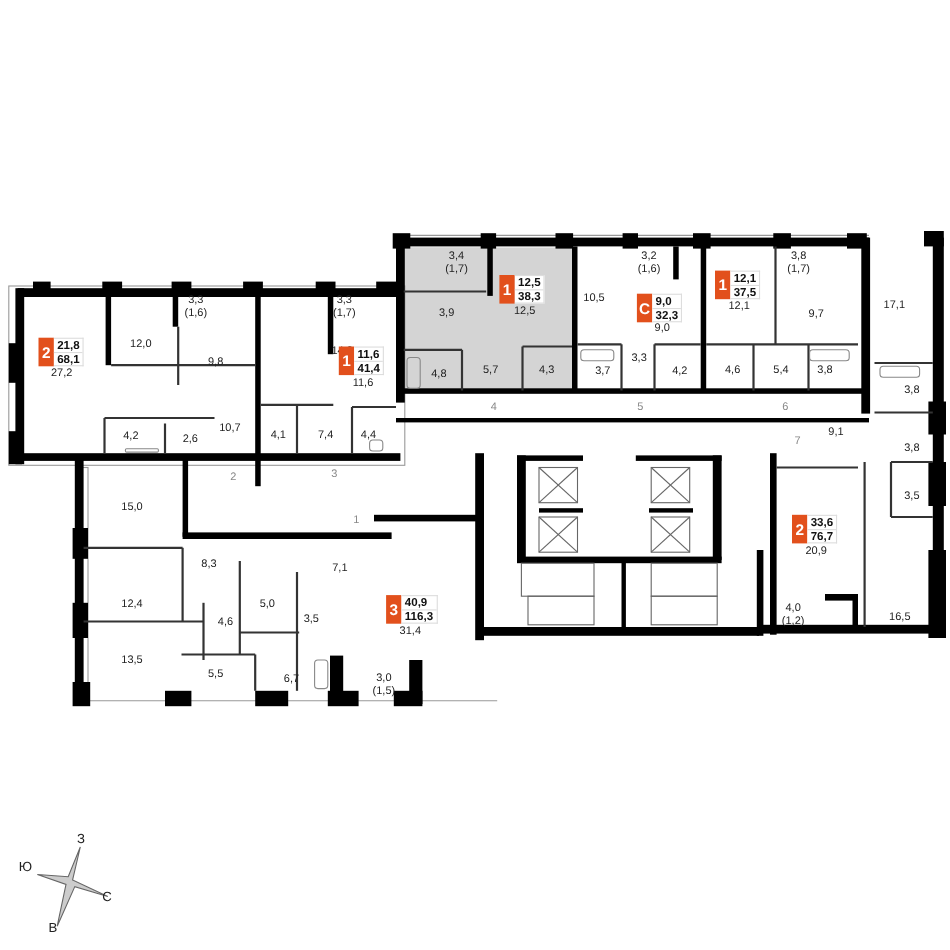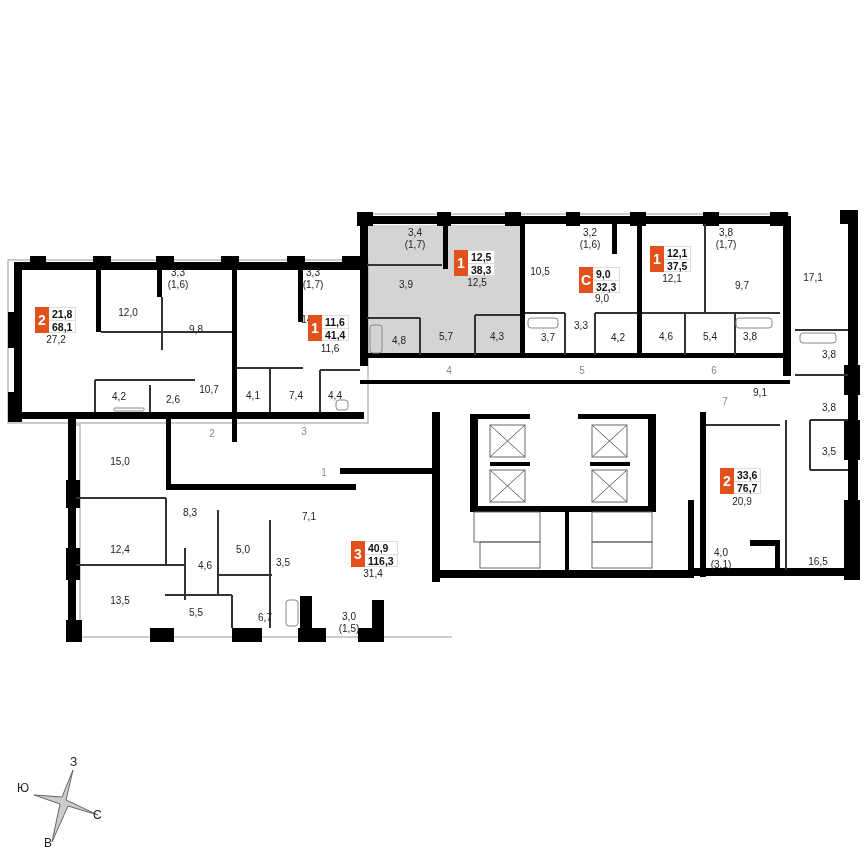--- a/index.html
+++ b/index.html
@@ -211,21 +211,21 @@
     <div class="lbl" style="left: 666px; top: 337px;">4,6</div>
     <div class="lbl" style="left: 710px; top: 337px;">5,4</div>
     <div class="lbl" style="left: 750px; top: 337px;">3,8</div>
     <div class="lbl" style="left: 813px; top: 278px;">17,1</div>
     <div class="lbl" style="left: 829px; top: 355px;">3,8</div>
     <div class="lbl" style="left: 829px; top: 408px;">3,8</div>
     <div class="lbl" style="left: 760px; top: 393px;">9,1</div>
     <div class="lbl" style="left: 829px; top: 452px;">3,5</div>
     <div class="lbl" style="left: 818px; top: 522px; margin-top: 40px;">16,5</div>
     <div class="lbl" style="left: 721px; top: 553px;">4,0</div>
-    <div class="lbl" style="left: 721px; top: 565px;">(3,1)</div>
+    <div class="lbl" style="left: 721px; top: 565px;">(1,2)</div>
     <div class="lbl" style="left: 120px; top: 462px;">15,0</div>
     <div class="lbl" style="left: 120px; top: 550px;">12,4</div>
     <div class="lbl" style="left: 120px; top: 601px;">13,5</div>
     <div class="lbl" style="left: 190px; top: 513px;">8,3</div>
     <div class="lbl" style="left: 205px; top: 566px;">4,6</div>
     <div class="lbl" style="left: 243px; top: 550px;">5,0</div>
     <div class="lbl" style="left: 196px; top: 613px;">5,5</div>
     <div class="lbl" style="left: 265px; top: 618px;">6,7</div>
     <div class="lbl" style="left: 309px; top: 517px;">7,1</div>
     <div class="lbl" style="left: 283px; top: 563px;">3,5</div>

